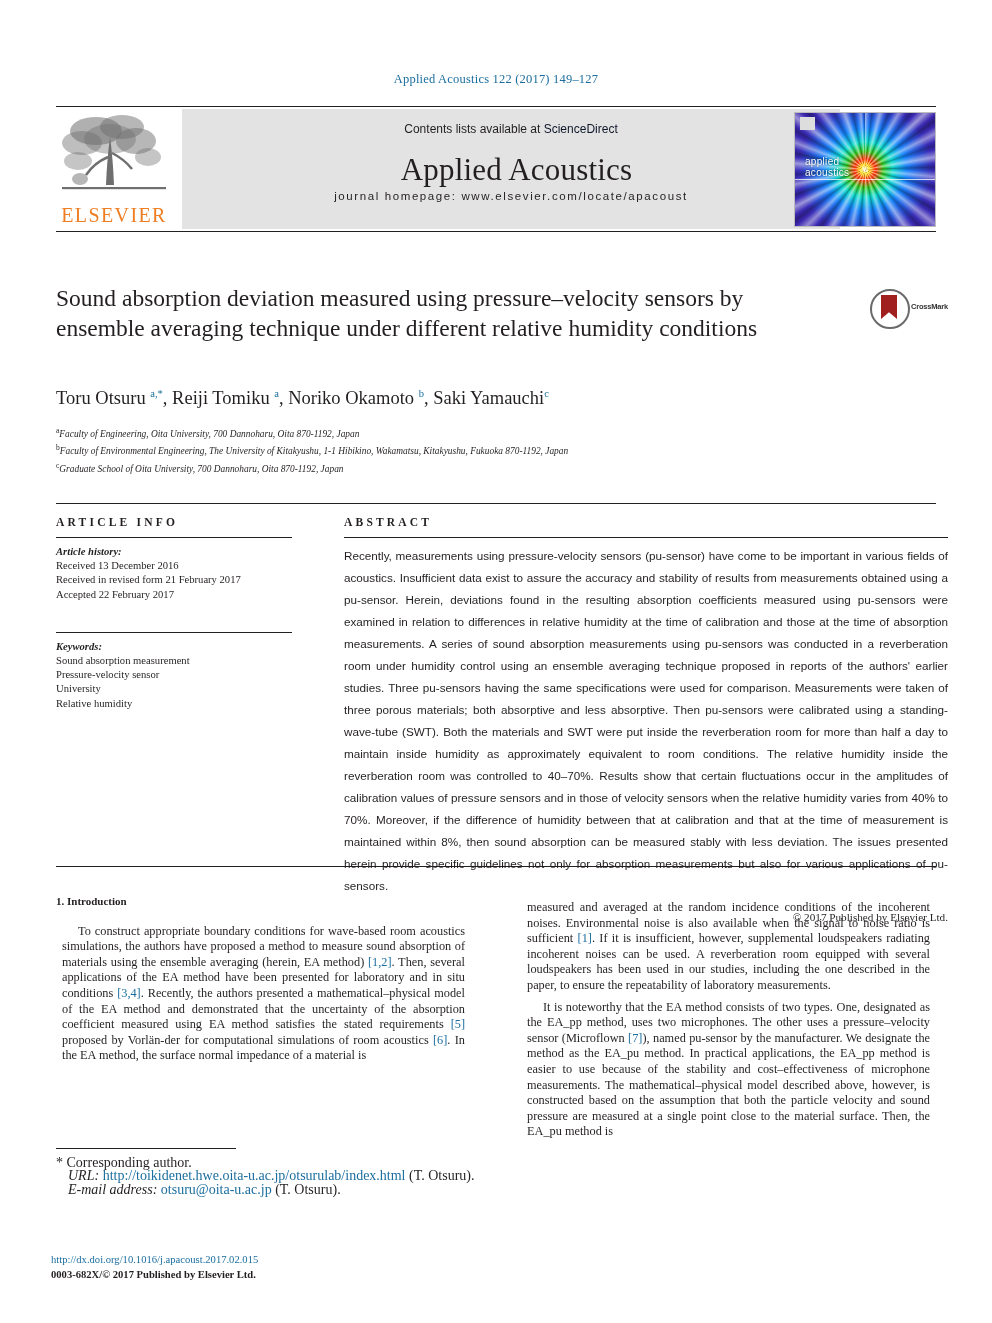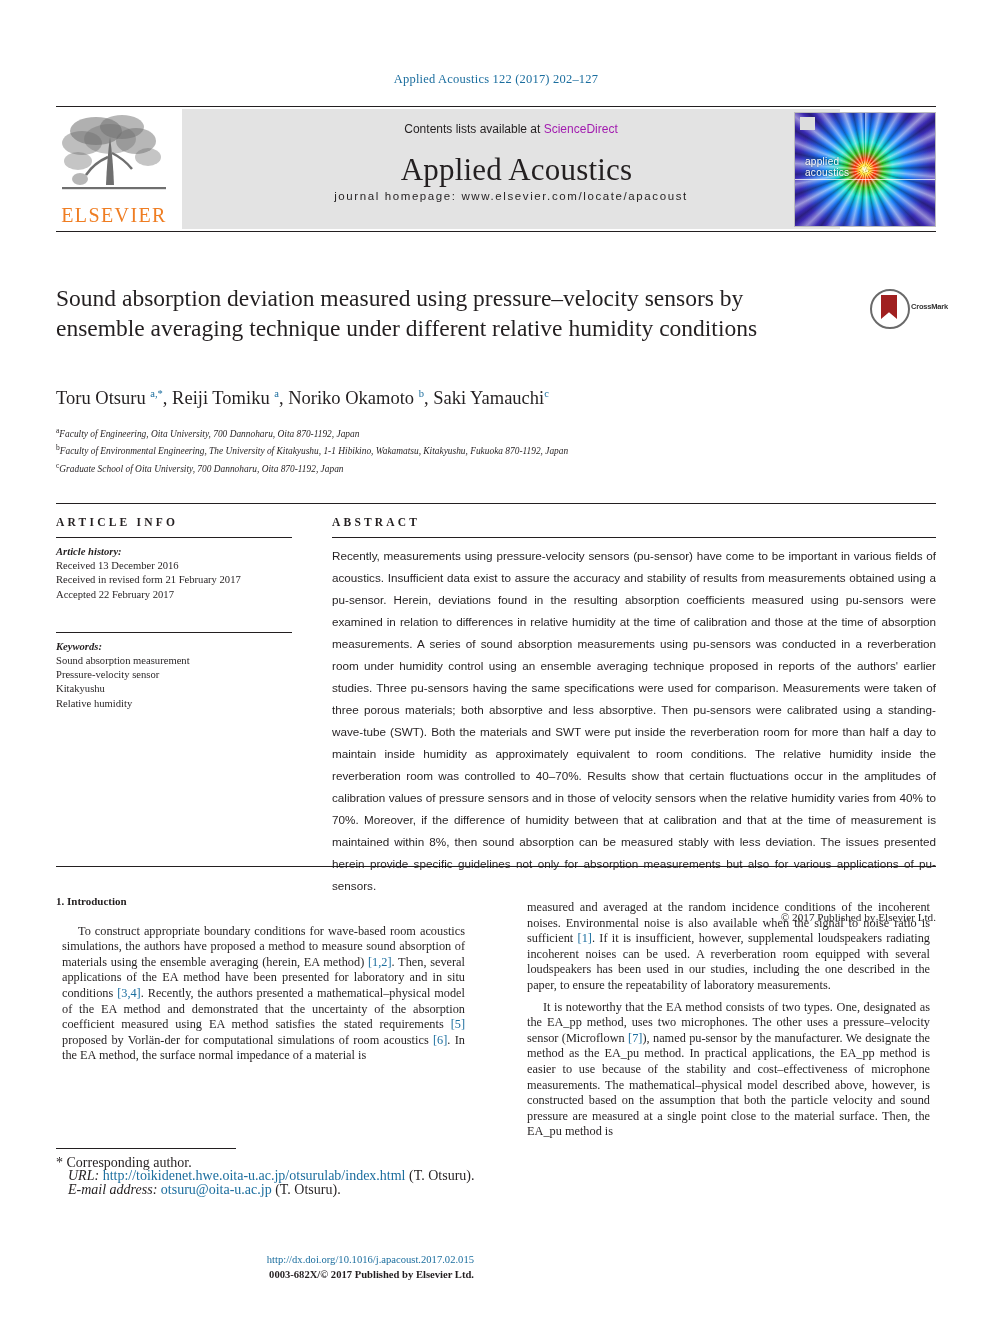--- a/index.html
+++ b/index.html
@@ -80,21 +80,21 @@
     background: #e3e3e3;
     text-align: center;
   }
   .contents-line {
     font-family: "Liberation Sans", sans-serif;
     font-size: 12px;
     color: #231f20;
     padding-top: 13px;
   }
   .contents-line .sd {
-    color: #a21caf;
+    color: #0f172a;
   }
   .journal-name {
     font-family: "Liberation Serif", serif;
     font-size: 31px;
     color: #231f20;
     margin-top: 16px;
     letter-spacing: .2px;
     padding-left: 11px;
   }
   .homepage {
@@ -264,21 +264,21 @@
     background: #231f20;
   }
   .col-info {
     position: absolute;
     left: 56px;
     top: 516px;
     width: 236px;
   }
   .col-abs {
     position: absolute;
-    left: 332px;
+    left: 344px;
     top: 516px;
     width: 604px;
   }
   .sec-head {
     font-family: "Liberation Serif", serif;
     font-size: 11.5px;
     font-weight: bold;
     letter-spacing: 3.2px;
     color: #231f20;
     margin: 0 0 9px 0;
@@ -364,38 +364,37 @@
     font-family: "Liberation Serif", serif;
     font-size: 14px;
     line-height: 13.4px;
     color: #231f20;
   }
   .footnotes .fn-ind { padding-left: 12px; text-indent: -12px; }
   .footnotes .it { font-style: italic; }
   .link { color: #1a6d9e; }
   .doi-block {
     position: absolute;
-    left: 44px;
+    left: 51px;
     top: 1252px;
     width: 430px;
     font-family: "Liberation Serif", serif;
     font-size: 10.6px;
     line-height: 15px;
     color: #231f20;
-    text-align: right;
   }
   .doi-block .doi { color: #1a6d9e; }
   .doi-block .issn { font-weight: bold; }
 </style>
 </head>
 <body>
 
 <div class="page">
 
-  <div class="running-head">Applied Acoustics 122 (2017) 202–127</div>
+  <div class="running-head">Applied Acoustics 122 (2017) 149–127</div>
 
   <div class="masthead">
     <div class="masthead-inner">
 
       <div class="elsevier-logo">
         <div class="tree-box">
           <svg width="116" height="92" viewBox="0 0 116 92" aria-hidden="true">
             <g fill="#6f6f6f">
               <ellipse cx="40" cy="22" rx="26" ry="14" opacity=".55"></ellipse>
               <ellipse cx="66" cy="18" rx="22" ry="12" opacity=".5"></ellipse>
@@ -461,21 +460,21 @@
       <div>Received 13 December 2016</div>
       <div>Received in revised form 21 February 2017</div>
       <div>Accepted 22 February 2017</div>
     </div>
     <div class="info-spacer"></div>
     <div class="thin-rule"></div>
     <div class="info-group">
       <div class="gtitle">Keywords:</div>
       <div>Sound absorption measurement</div>
       <div>Pressure-velocity sensor</div>
-      <div>Kitakyushu</div>
+      <div>University</div>
       <div>Relative humidity</div>
     </div>
   </div>
 
   <div class="col-abs">
     <div class="sec-head">ABSTRACT</div>
     <div class="thin-rule"></div>
     <div class="abstract-text">Recently, measurements using pressure-velocity sensors (pu-sensor) have come to be important in various fields of acoustics. Insufficient data exist to assure the accuracy and stability of results from measurements obtained using a pu-sensor. Herein, deviations found in the resulting absorption coefficients measured using pu-sensors were examined in relation to differences in relative humidity at the time of calibration and those at the time of absorption measurements. A series of sound absorption measurements using pu-sensors was conducted in a reverberation room under humidity control using an ensemble averaging technique proposed in reports of the authors' earlier studies. Three pu-sensors having the same specifications were used for comparison. Measurements were taken of three porous materials; both absorptive and less absorptive. Then pu-sensors were calibrated using a standing-wave-tube (SWT). Both the materials and SWT were put inside the reverberation room for more than half a day to maintain inside humidity as approximately equivalent to room conditions. The relative humidity inside the reverberation room was controlled to 40–70%. Results show that certain fluctuations occur in the amplitudes of calibration values of pressure sensors and in those of velocity sensors when the relative humidity varies from 40% to 70%. Moreover, if the difference of humidity between that at calibration and that at the time of measurement is maintained within 8%, then sound absorption can be measured stably with less deviation. The issues presented herein provide specific guidelines not only for absorption measurements but also for various applications of pu-sensors.</div>
     <div class="copyright">© 2017 Published by Elsevier Ltd.</div>
   </div>

